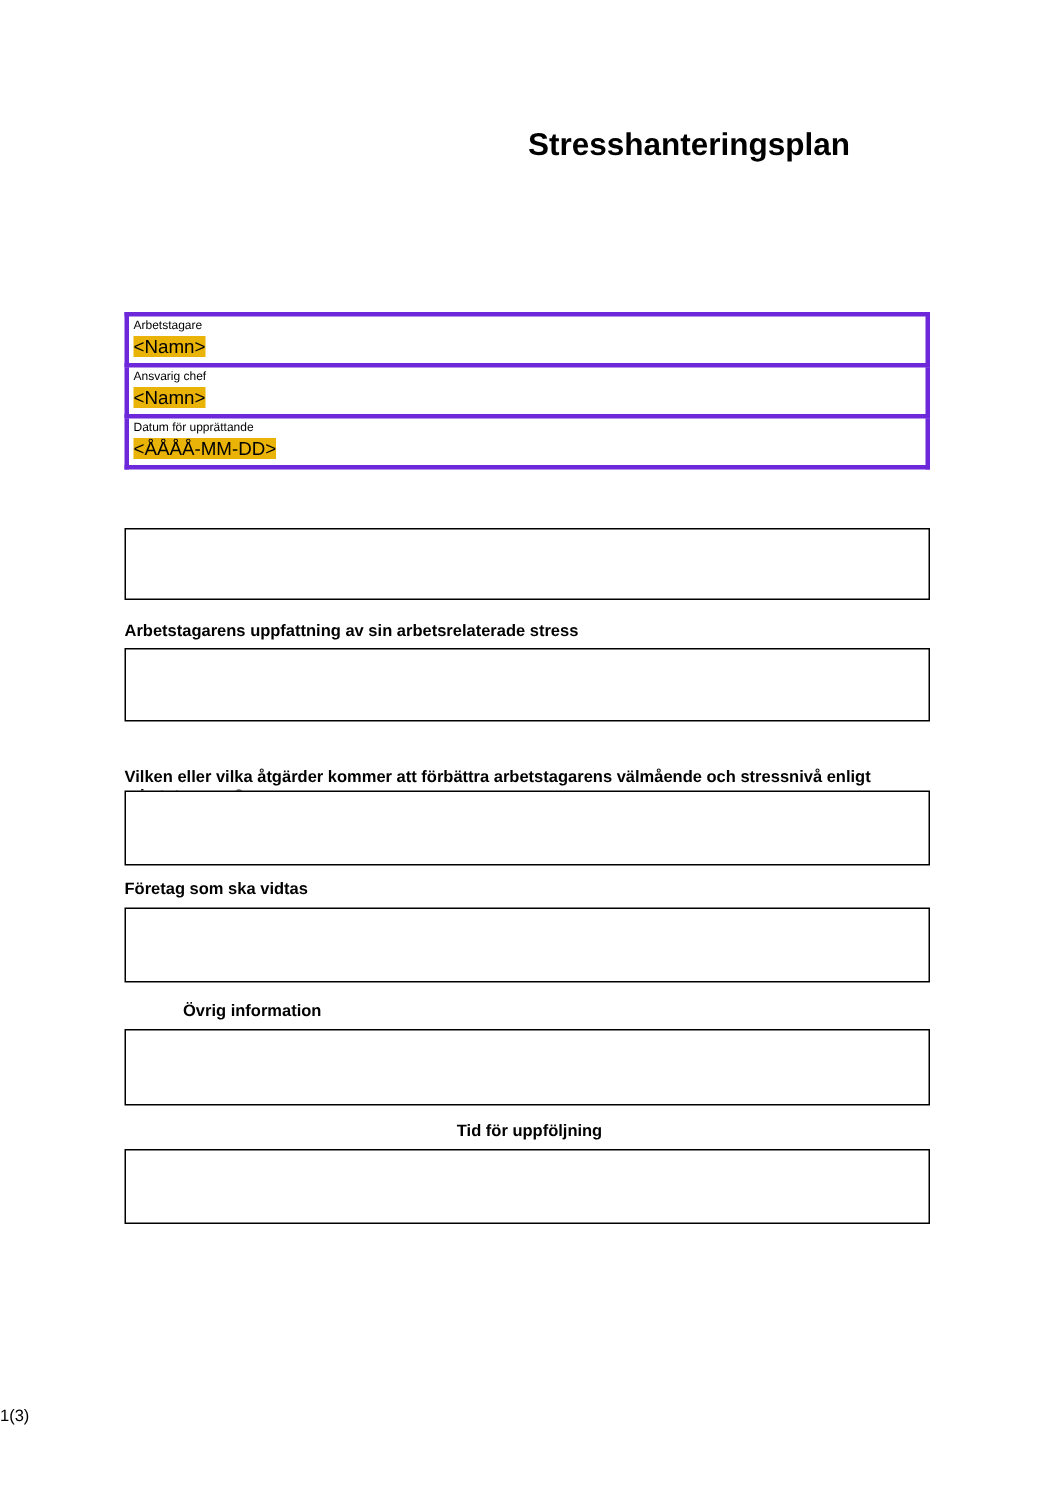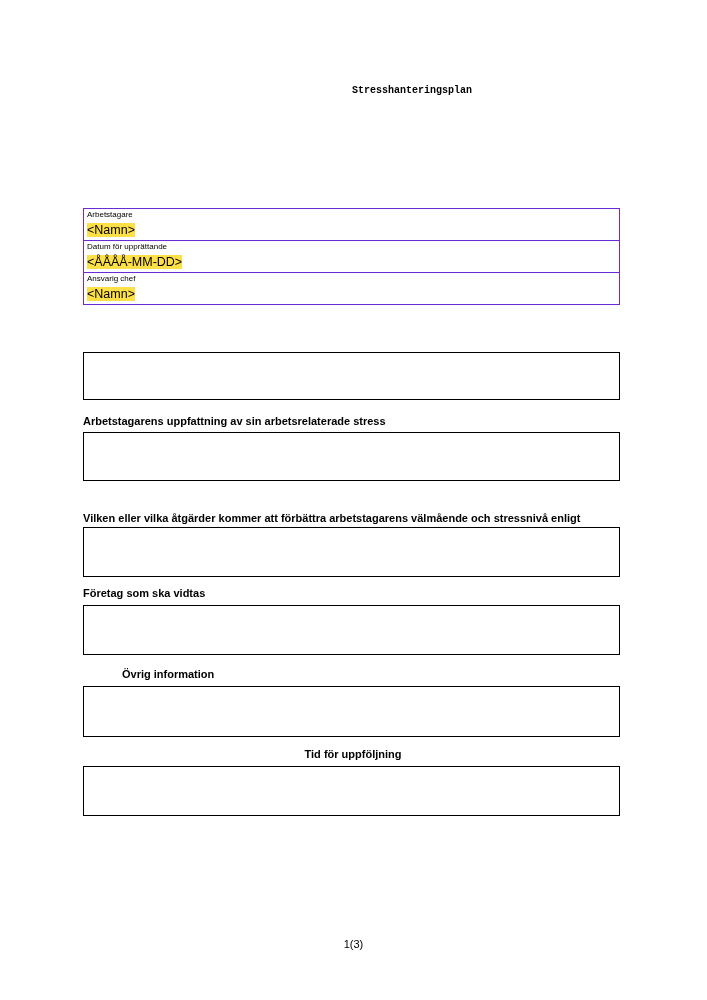--- a/index.html
+++ b/index.html
@@ -13,51 +13,50 @@
     position: relative;
     font-family: "Liberation Sans", sans-serif;
     color: #000000;
     overflow: hidden;
   }
 
   .doc-title {
     position: absolute;
     top: 85px;
     left: 352px;
-    font-size: 10px;
+    font-size: 21px;
     font-weight: bold;
     white-space: nowrap;
-    font-family: Liberation Mono, monospace;
   }
 
   
   .info-table {
     position: absolute;
     top: 208px;
     left: 83px;
     width: 537px;
     border-collapse: collapse;
     table-layout: fixed;
   }
   .info-table td {
-    border: 1px solid #6d28d9;
+    border: 3px solid #6d28d9;
     padding: 1px 3px 2px 3px;
     vertical-align: top;
   }
   .field-label {
     display: block;
     font-size: 8px;
     line-height: 10px;
   }
   .field-value {
     display: inline;
     font-size: 12.5px;
     line-height: 15px;
   }
-  .hl { background: #fde047; }
+  .hl { background: #eab308; }
 
   
   .section-heading {
     position: absolute;
     left: 83px;
     width: 540px;
     font-size: 11px;
     font-weight: bold;
     line-height: 13px;
   }
@@ -80,47 +79,46 @@
   .h-s4 { top: 668px; margin-left: 39px; }
   .b-s4 { top: 686px; height: 49px; }
   .h-s5 { top: 748px; text-align: center; }
   .b-s5 { top: 766px; height: 48px; }
 
   .page-footer {
     position: absolute;
     top: 938px;
     left: 0;
     width: 707px;
-    text-align: center;
     font-size: 11px;
   }
 </style>
 </head>
 <body>
 
 <div class="doc-title">Stresshanteringsplan</div>
 
 <table class="info-table">
   <tbody>
     <tr>
       <td>
         <span class="field-label">Arbetstagare</span>
         <span class="field-value hl">&lt;Namn&gt;</span>
       </td>
     </tr>
     <tr>
       <td>
-        <span class="field-label">Datum för upprättande</span>
-        <span class="field-value hl">&lt;ÅÅÅÅ-MM-DD&gt;</span>
+        <span class="field-label">Ansvarig chef</span>
+        <span class="field-value hl">&lt;Namn&gt;</span>
       </td>
     </tr>
     <tr>
       <td>
-        <span class="field-label">Ansvarig chef</span>
-        <span class="field-value hl">&lt;Namn&gt;</span>
+        <span class="field-label">Datum för upprättande</span>
+        <span class="field-value hl">&lt;ÅÅÅÅ-MM-DD&gt;</span>
       </td>
     </tr>
   </tbody>
 </table>
 
 <div class="section-heading h-s0">Bakgrund</div>
 <div class="section-box b-s0"></div>
 
 <div class="section-heading h-s1">Arbetstagarens uppfattning av sin arbetsrelaterade stress</div>
 <div class="section-box b-s1"></div>

